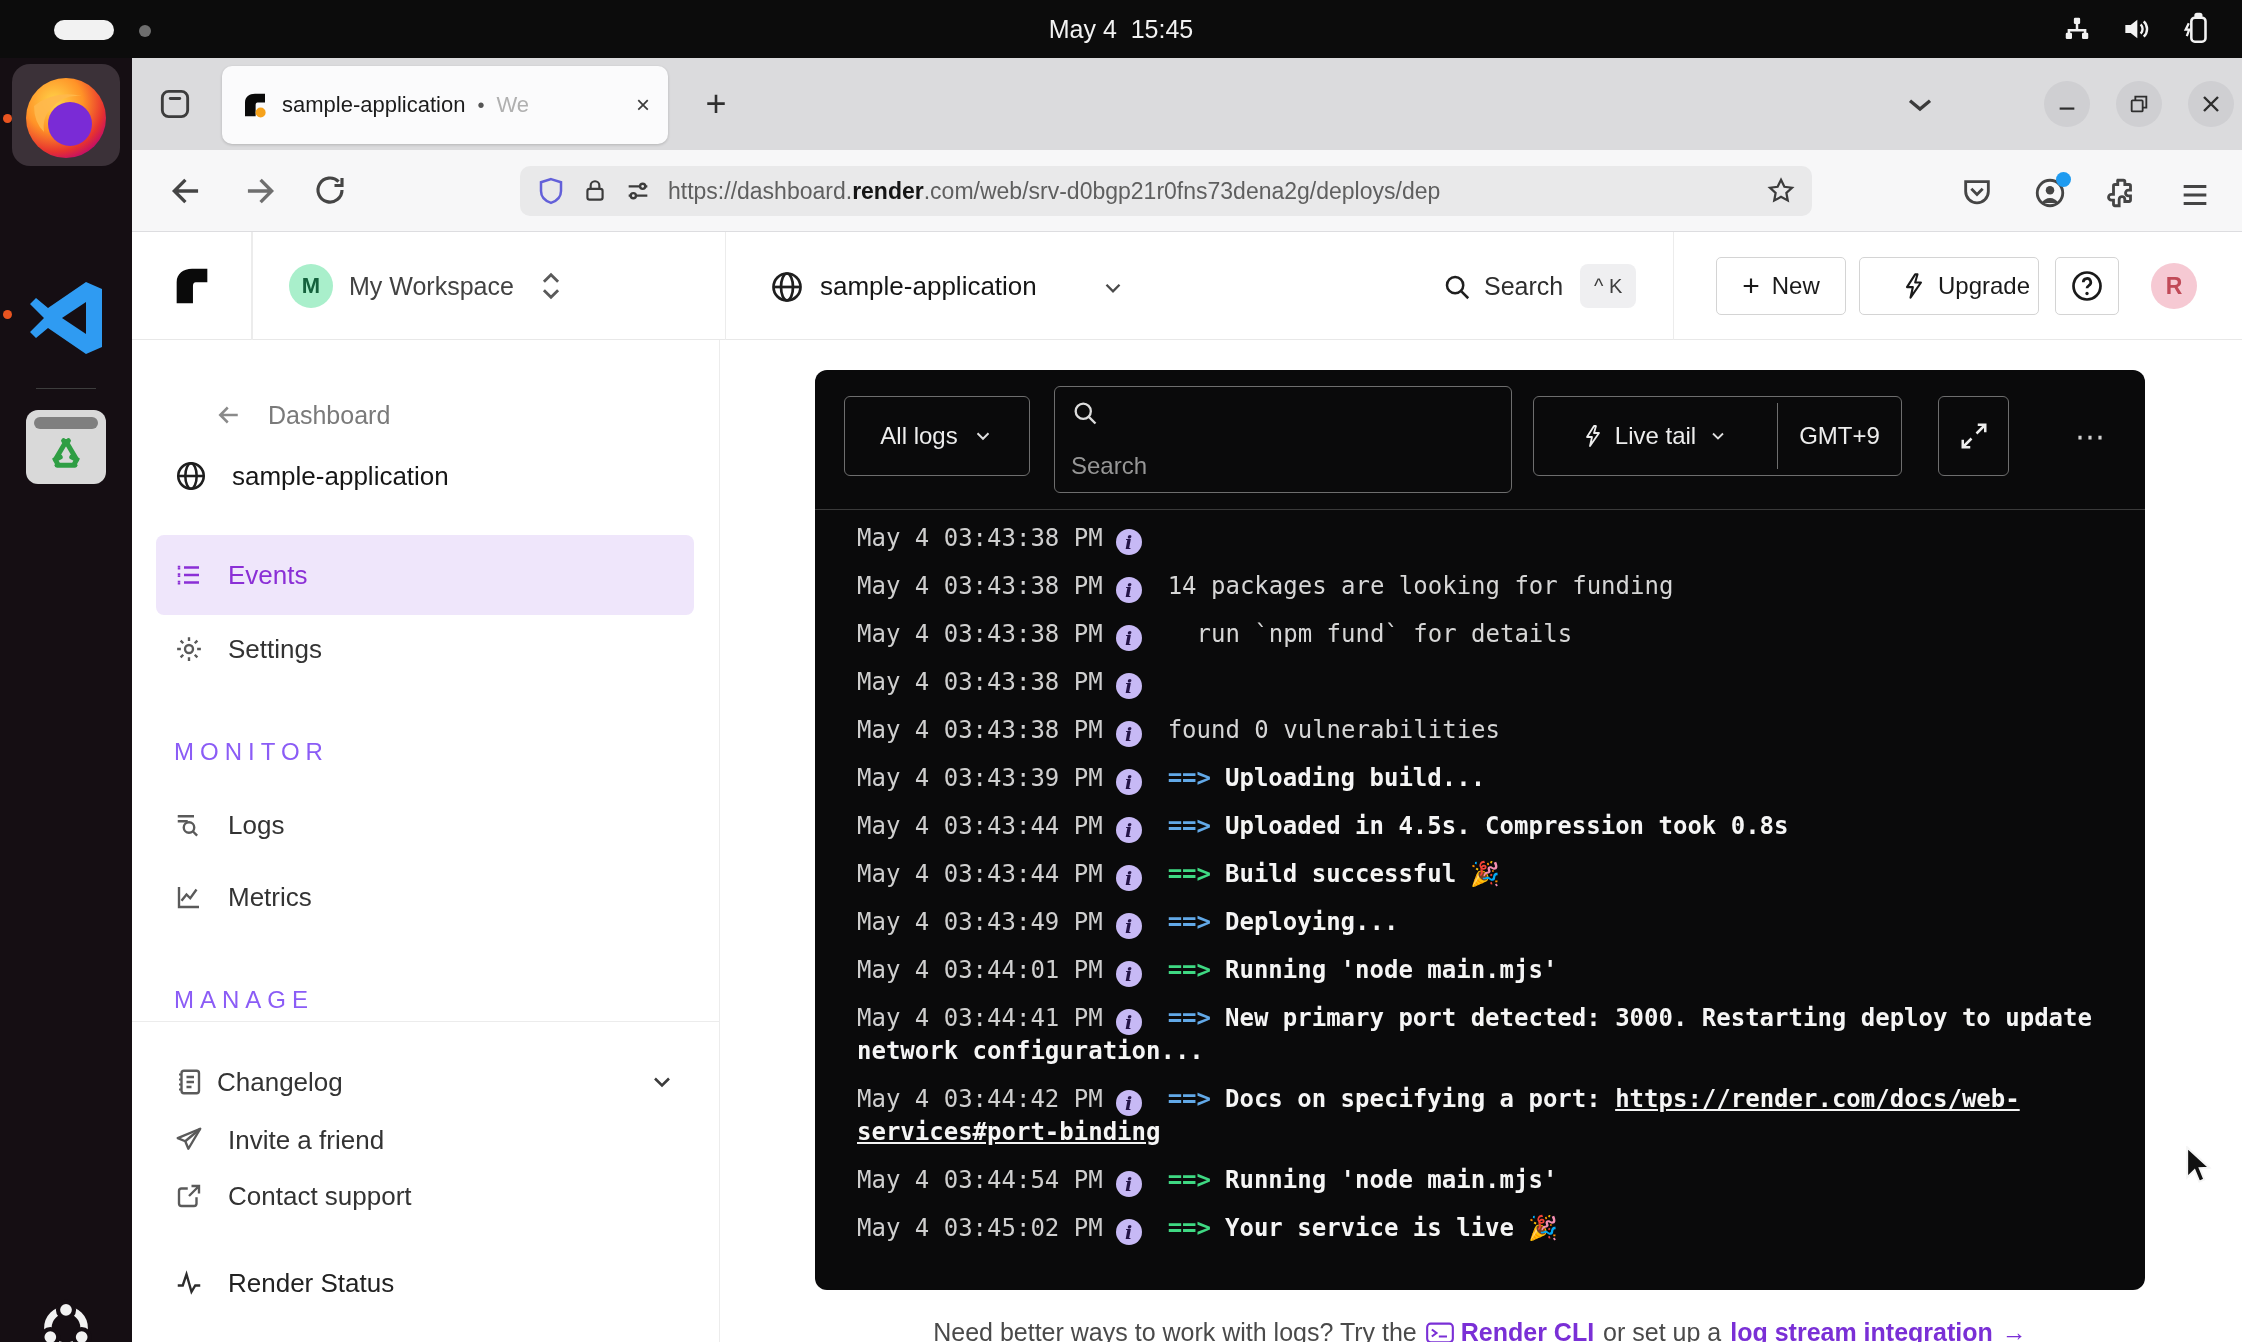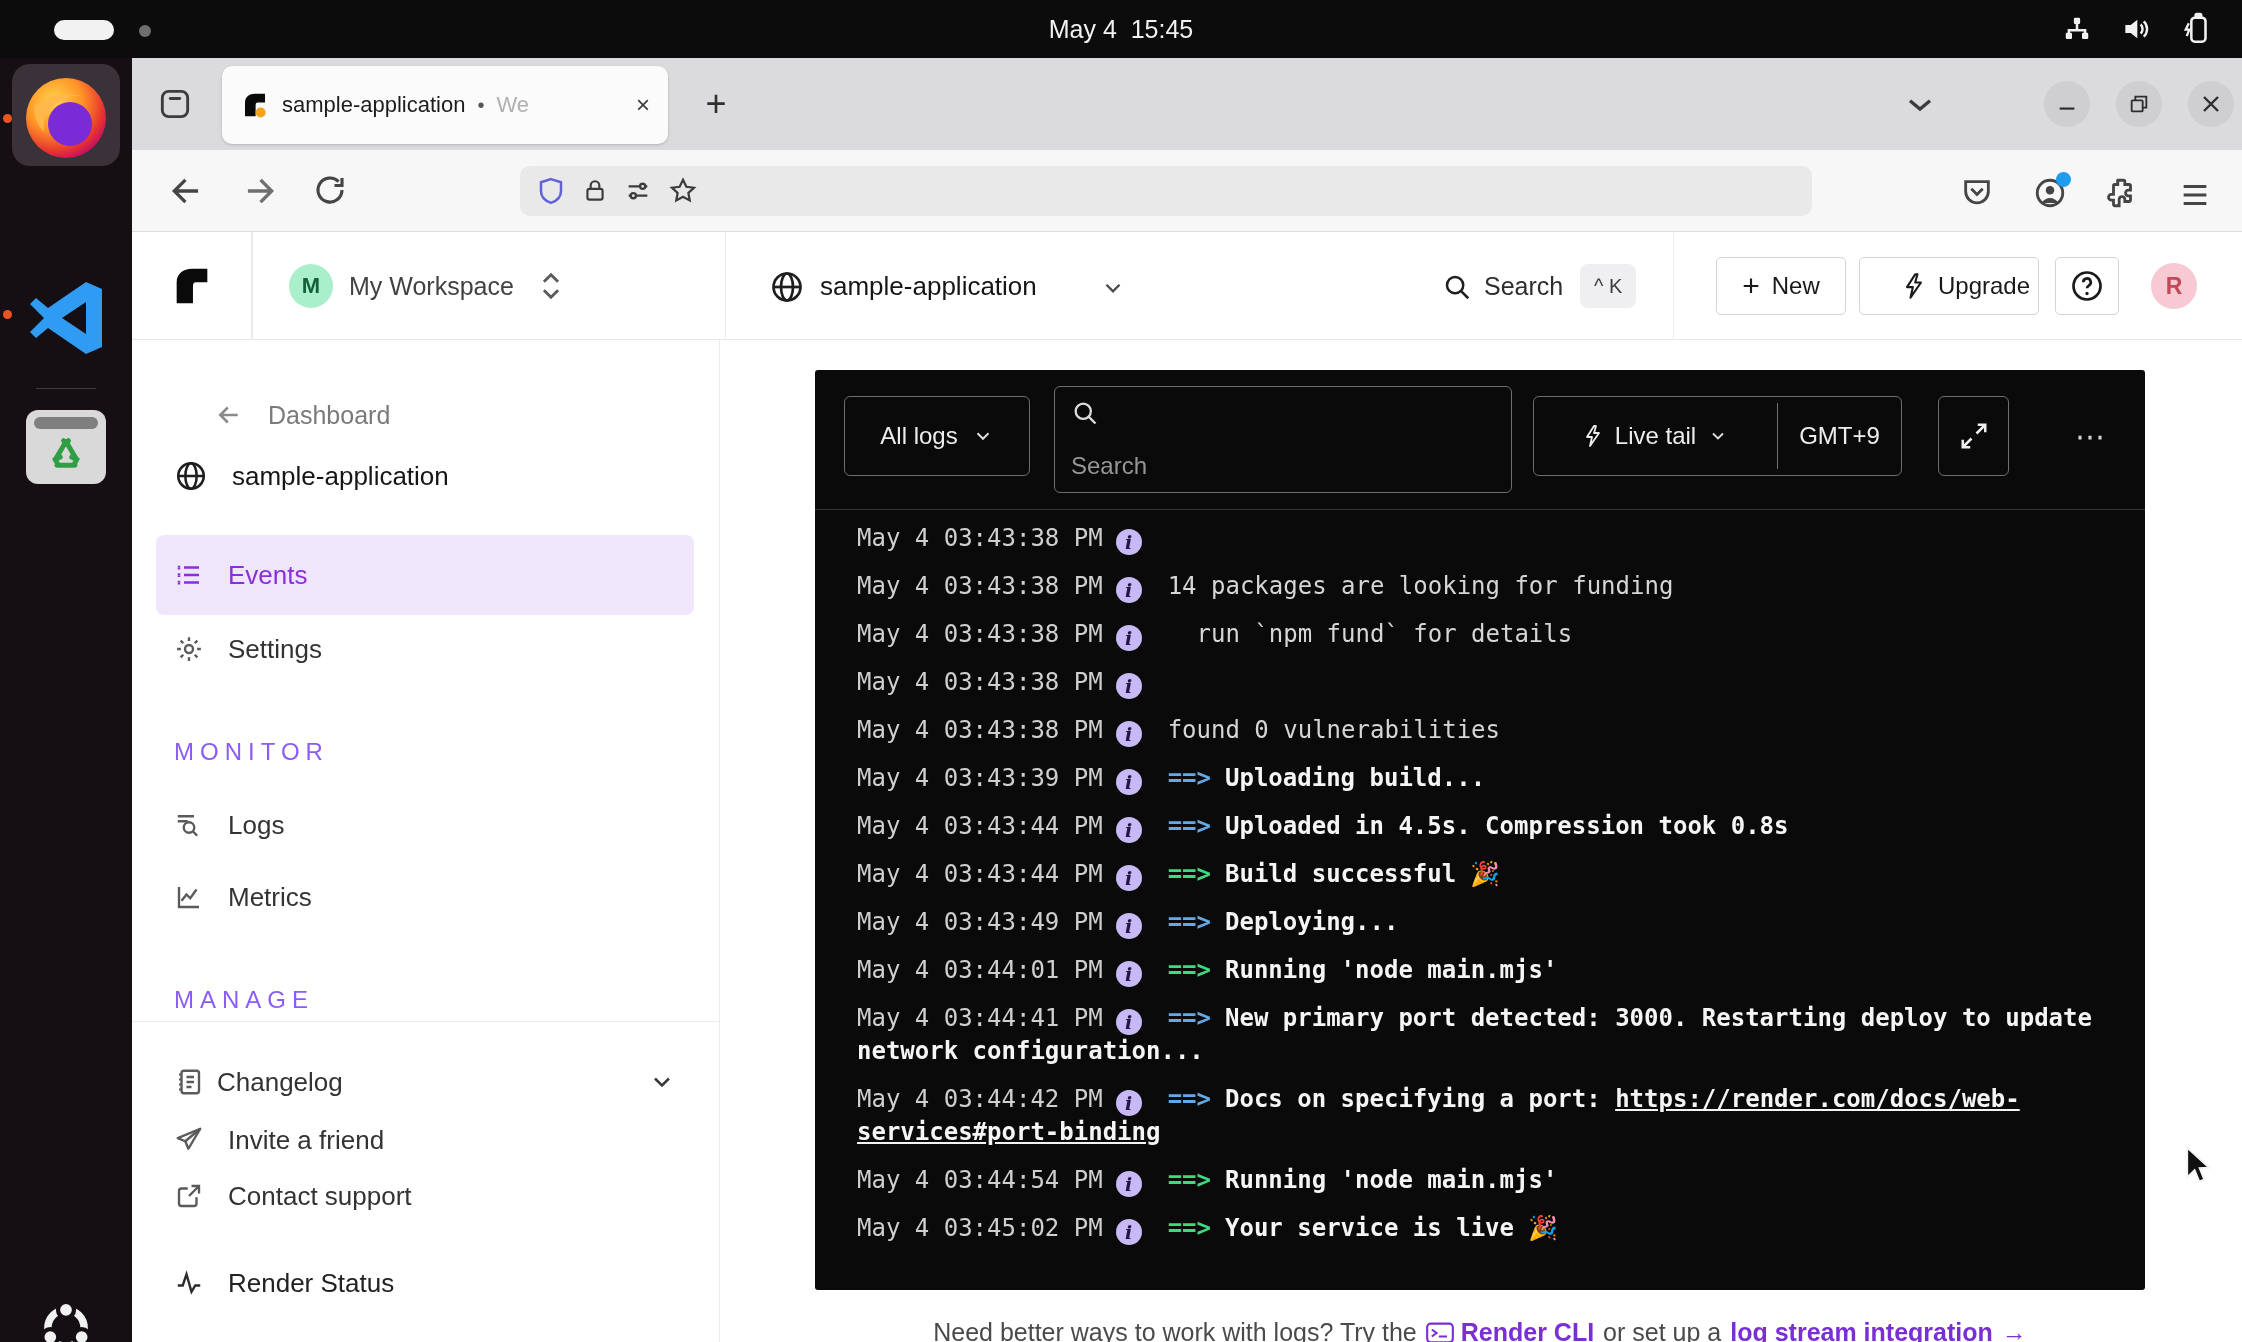--- a/index.html
+++ b/index.html
@@ -71,21 +71,21 @@
   
   .sidebar { left:0; top:108px; width:588px; height:1002px; background:#fff; border-right:1px solid #ececec; }
   .side-row { left:0; right:0; height:56px; display:flex; align-items:center; padding-left:42px; gap:24px; }
   .side-label { font-size:26px; color:#333; }
   .side-icon { color:#5a5a5a; display:flex; }
   .events-hl { left:24px; top:195px; width:538px; height:80px; background:#efe6fb; border-radius:8px; }
   .sec-label { font-family:Liberation Sans, sans-serif; font-size:24px; letter-spacing:6px; color:#8b5cf6; }
   .side-div { left:0; right:0; height:1px; background:#ececec; }
 
   
-  .log-panel { left:683px; top:138px; width:1330px; height:920px; background:#0a0a0b; border-radius:3px; overflow:hidden; }
+  .log-panel { left:683px; top:138px; width:1330px; height:920px; background:#0a0a0b; border-radius:12px; overflow:hidden; }
   .log-toolbar { left:0; top:0; right:0; height:140px; border-bottom:1px solid #3a3a3a; }
   .dbox { border:1px solid #6e6e6e; border-radius:6px; color:#ededed; background:#0a0a0b; }
   .alllogs { left:29px; top:26px; width:186px; height:80px; display:flex; align-items:center; justify-content:center; gap:14px; font-size:24px; }
   .searchbox { left:239px; top:16px; width:458px; height:107px; padding:12px 16px;
     display:flex; flex-direction:column; justify-content:space-between; }
   .search-ph { font-size:24px; color:#969696; }
   .livegrp { left:718px; top:26px; width:369px; height:80px; display:flex; }
   .live-cell { display:flex; align-items:center; justify-content:center; gap:12px; font-size:24px; }
   .live-div { width:1px; background:#6e6e6e; margin:6px 0; }
   .expandbtn { left:1123px; top:26px; width:71px; height:80px; display:flex; align-items:center; justify-content:center; }
@@ -284,20 +284,24 @@
           </svg>
       </span>
       <span>
         <svg width="28" height="28" viewBox="0 0 24 24" fill="none" stroke="#3c3c3c" stroke-width="2">
             <path d="M4 8h10M18 8h2"></path>
             <circle cx="16" cy="8" r="2.2"></circle>
             <path d="M4 16h2M10 16h10"></path>
             <circle cx="8" cy="16" r="2.2"></circle>
           </svg>
       </span>
+      <span class="url-text">
+        <span>https://dashboard.</span><span class="url-domain">render</span><span>.com/web/srv-d0bgp21r0fns73dena2g/deploys/dep</span>
+        <span class="url-fade"></span>
+      </span>
       <span>
         <svg width="30" height="30" viewBox="0 0 24 24" fill="none" stroke="#3c3c3c" stroke-width="1.8">
             <path d="M12 3l2.7 5.6 6.1.8-4.5 4.2 1.1 6-5.4-2.9-5.4 2.9 1.1-6L3.2 9.4l6.1-.8z"></path>
           </svg>
       </span>
     </div>
 
     <div class="r navicon" style="left:1828px; top:26px;">
       <svg width="34" height="34" viewBox="0 0 24 24" fill="none" stroke="currentColor" stroke-width="2">
           <path d="M4 4h16v7a8 8 0 0 1-16 0z"></path>

